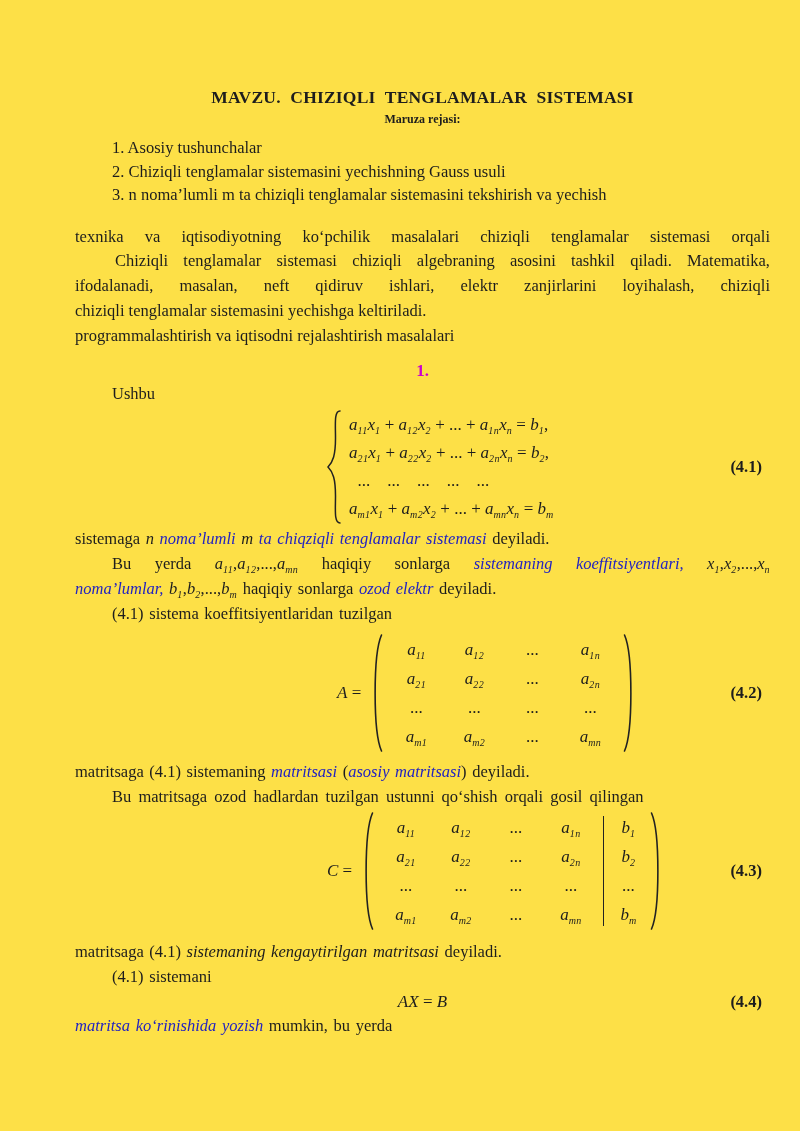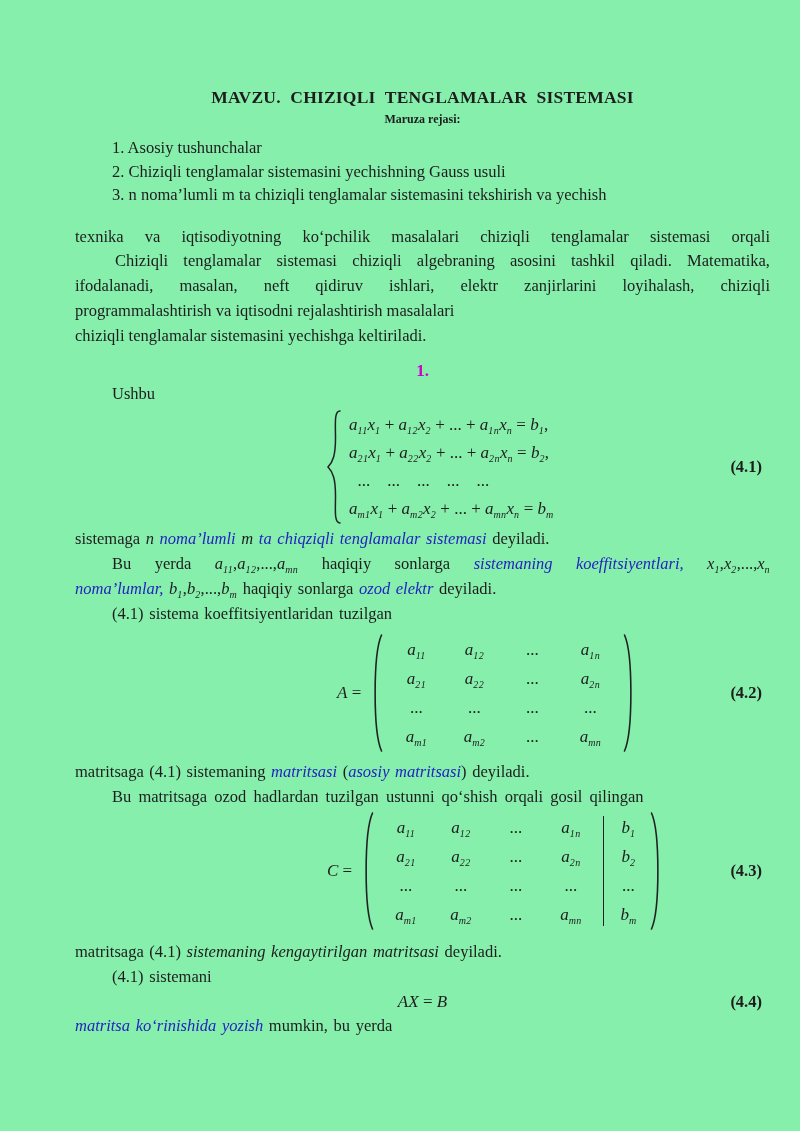--- a/index.html
+++ b/index.html
@@ -1,17 +1,17 @@
 <!DOCTYPE html>
 <html><head>
 <meta charset="utf-8">
 <style>
   html,body { margin:0; padding:0; background:#ffffff; }
   .page {
-    position:relative; width:800px; height:1131px; background:#86efac;
+    position:relative; width:800px; height:1131px; background:#fde047;
     font-family:"Liberation Serif","DejaVu Serif",serif; color:#1d1d1d;
     overflow:hidden;
   }
   .content { padding:0 30px 0 75px; }
 
   .title { text-align:center; font-weight:bold; font-size:17.5px; line-height:22px; margin-top:86px; word-spacing:5px; letter-spacing:0.2px; }
   .subtitle { text-align:center; font-weight:bold; font-size:12px; line-height:22px; }
 
   .plan { margin:6px 0 0 37px; font-size:16.5px; line-height:23.5px; }
 
@@ -67,22 +67,22 @@
     <div class="plan">
       <div class="plan-item">1. Asosiy tushunchalar</div>
       <div class="plan-item">2. Chiziqli tenglamalar sistemasini yechishning Gauss usuli</div>
       <div class="plan-item">3. n noma’lumli m ta chiziqli tenglamalar sistemasini tekshirish va yechish</div>
     </div>
 
     <div class="para">
       <div class="pline just">texnika va iqtisodiyotning ko‘pchilik masalalari chiziqli tenglamalar sistemasi orqali</div>
       <div class="pline just indent">Chiziqli tenglamalar sistemasi chiziqli algebraning asosini tashkil qiladi. Matematika,</div>
       <div class="pline just">ifodalanadi, masalan, neft qidiruv ishlari, elektr zanjirlarini loyihalash, chiziqli</div>
+      <div class="pline">chiziqli tenglamalar sistemasini yechishga keltiriladi.</div>
       <div class="pline">programmalashtirish va iqtisodni rejalashtirish masalalari</div>
-      <div class="pline">chiziqli tenglamalar sistemasini yechishga keltiriladi.</div>
     </div>
 
     <div class="secnum" style="color:#cc00cc;">1.</div>
 
     <div class="ushbu">Ushbu</div>
 
     <div class="eqblock">
       <div class="system">
         <svg class="delim" width="18" height="116" viewBox="0 0 18 116">
           <path d="M15,2 C9,2 10.5,15 10.5,29 C10.5,46 8,53 3,58 C8,63 10.5,70 10.5,87 C10.5,101 9,114 15,114" fill="none" stroke="#222" stroke-width="1.5" stroke-linecap="round"></path>

